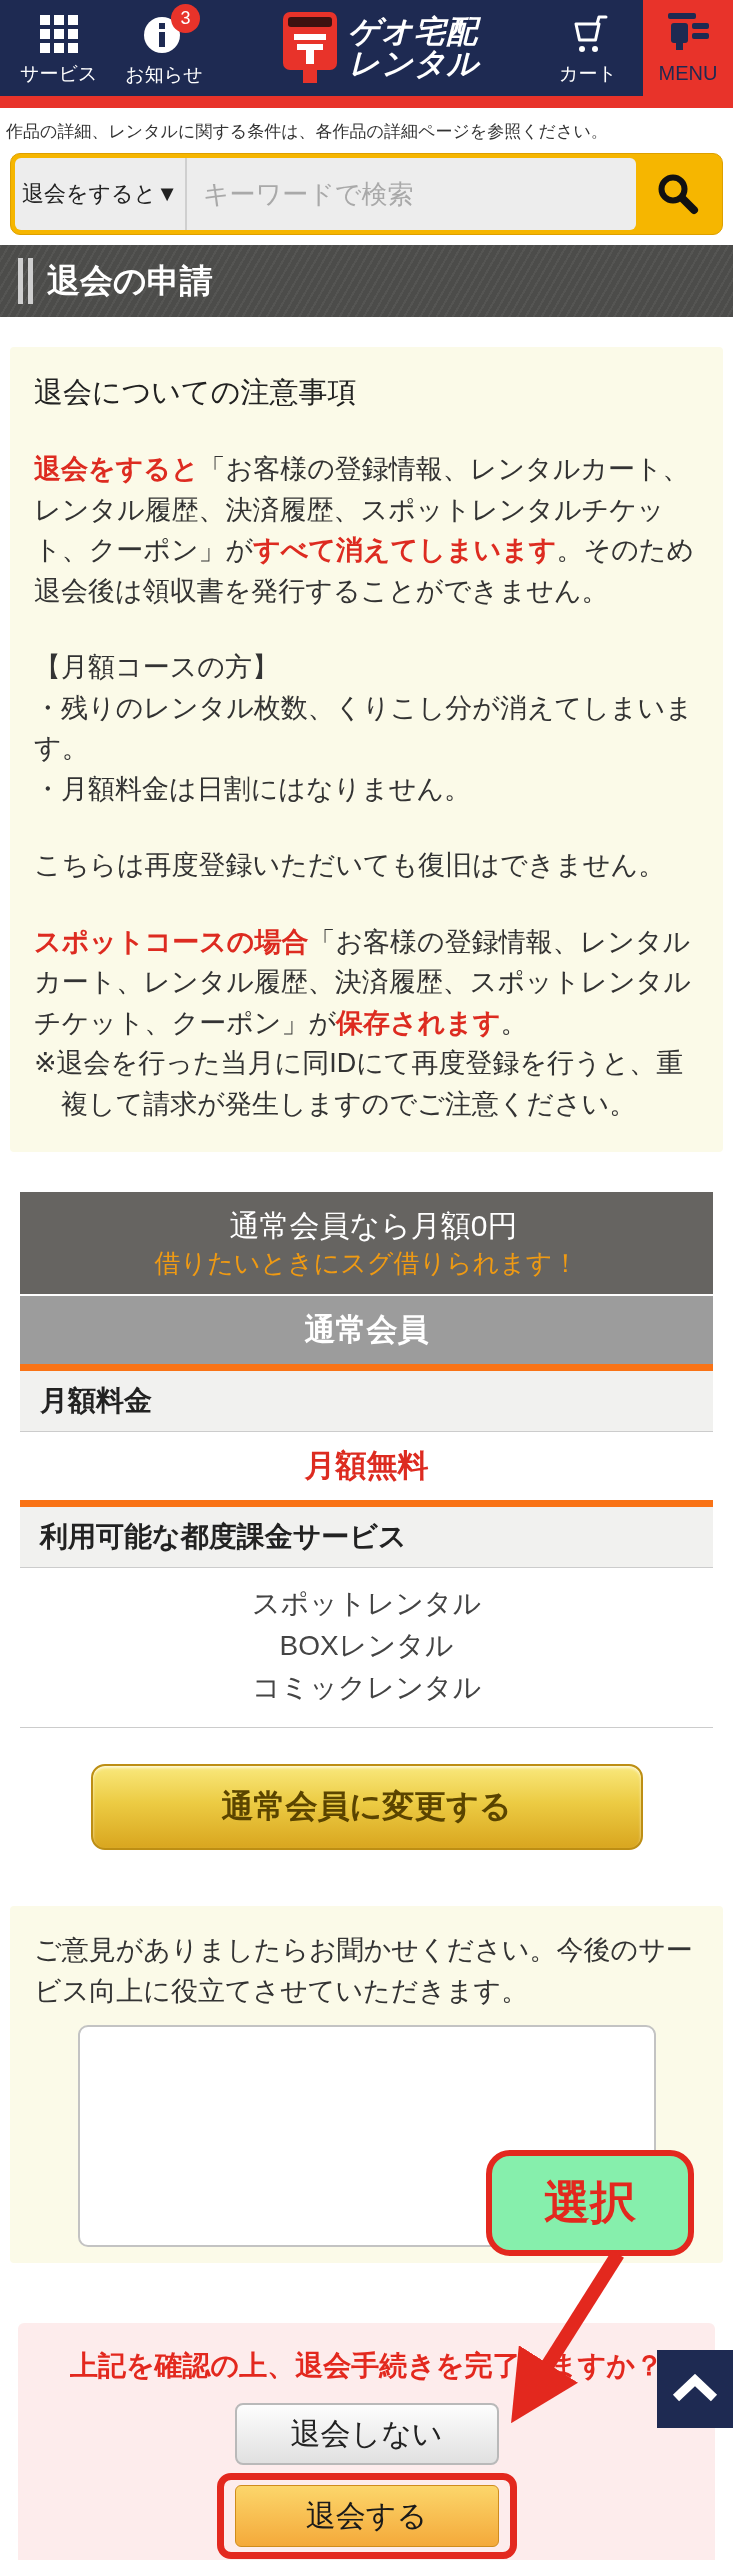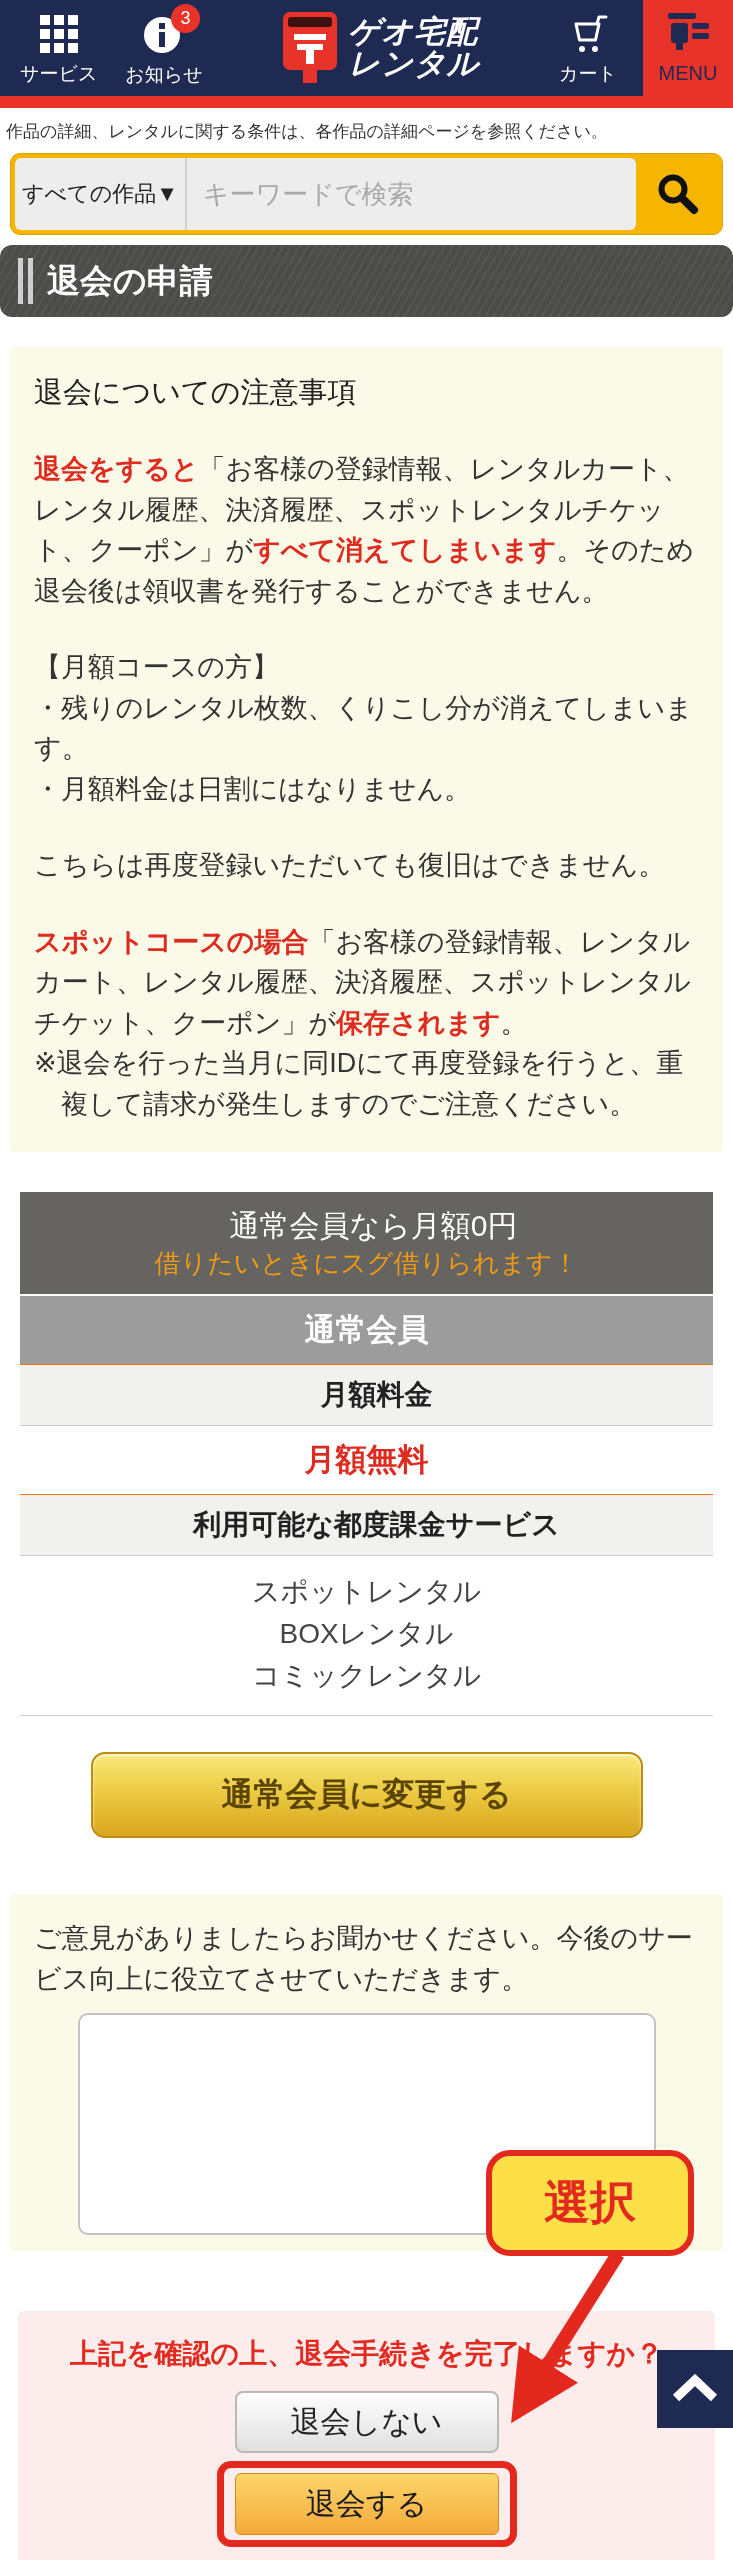--- a/index.html
+++ b/index.html
@@ -33,59 +33,59 @@
               justify-content:center;font-size:22px;color:#222;}
   .search-input{flex:1;background:#ededed;border:none;outline:none;border-left:2px solid #cfcfcf;
                 font-size:26px;color:#333;padding:0 16px;border-radius:0 6px 6px 0;
                 font-family:"Liberation Sans","DejaVu Sans",sans-serif;}
   .search-input::placeholder{color:#a9a9a9;}
   .search-btn{width:82px;background:transparent;border:none;display:flex;align-items:center;justify-content:center;cursor:pointer;}
 
   
   .page-title-bar{margin-top:10px;height:72px;background:#4c4c4a;
      background-image:repeating-linear-gradient(120deg,rgba(255,255,255,.05) 0 2px,rgba(0,0,0,0) 2px 7px);
-     display:flex;align-items:center;border-radius:12px;}
+     display:flex;align-items:center;}
   .title-accent{display:flex;gap:5px;margin:0 14px 0 18px;}
   .title-accent span{display:block;width:5px;height:46px;background:#cfcfcf;}
   .page-title{color:#fff;font-size:33px;font-weight:bold;}
 
   
   .cream{margin:30px 10px 0 10px;background:#fbfae8;border-radius:4px;padding:26px 24px 28px 24px;}
   .notice-h{font-size:29px;font-weight:normal;color:#222;margin:0 0 6px 0;}
   .notice-p{font-size:27px;line-height:1.5;margin:36px 0 0 0;white-space:pre-line;}
   .notice-p.hang{margin-top:0;padding-left:1em;text-indent:-1em;}
   .t-red{color:#dd2b20;font-weight:bold;}
 
   
   .plan{margin:40px 20px 0 20px;border-bottom:1px solid #ccc;}
   .plan-banner{background:#666461;text-align:center;padding:14px 0 14px 0;border-bottom:2px solid #fff;}
   .plan-banner-title{color:#fff;font-size:30px;line-height:1.35;padding-left:14px;}
   .plan-banner-sub{color:#ef9a13;font-size:26px;line-height:1.3;}
   .plan-colhdr{background:#9c9c9c;color:#fff;font-size:31px;font-weight:bold;text-align:center;padding:13px 0;}
   .plan-label{background:#f1f1ef;font-size:28px;font-weight:bold;color:#222;padding:11px 0 11px 20px;
-              border-top:1px solid #f97316;border-bottom:1px solid #ccc;text-align:center;}
+              border-top:7px solid #f97316;border-bottom:1px solid #ccc;}
   .plan-value{background:#fff;text-align:center;padding:13px 0;}
   .plan-value.fee{color:#dd2b20;font-size:31px;font-weight:bold;}
   .plan-value.services{color:#444;font-size:28px;line-height:1.5;white-space:pre-line;padding:15px 0 18px 0;}
 
   
   .change-btn{display:block;margin:36px auto 0 auto;width:552px;height:86px;border-radius:14px;
       background:linear-gradient(#f9e87c,#eccb43 45%,#d9a61f);border:2px solid #bd8e14;
       box-shadow:inset 0 2px 3px rgba(255,255,255,.7);color:#5a4400;font-size:32px;font-weight:bold;cursor:pointer;
       font-family:"Liberation Sans","DejaVu Sans",sans-serif;}
 
   
   .feedback{margin:56px 10px 0 10px;background:#fbfae8;border-radius:4px;padding:24px 24px 16px 24px;}
   .feedback-prompt{font-size:27px;line-height:1.5;color:#333;}
   .feedback-ta{display:block;margin:14px auto 0 auto;width:578px;height:222px;background:#fff;
       border:2px solid #c3c3c3;border-radius:10px;resize:none;outline:none;font-size:24px;padding:10px;
       box-sizing:border-box;font-family:"Liberation Sans","DejaVu Sans",sans-serif;}
 
   
-  .callout{position:absolute;left:486px;top:2150px;width:196px;height:94px;background:#fde047;
+  .callout{position:absolute;left:486px;top:2150px;width:196px;height:94px;background:#86efac;
       border:6px solid #e3281e;border-radius:24px;display:flex;align-items:center;justify-content:center;
       color:#e3281e;font-size:46px;font-weight:bold;z-index:6;}
   .arrow-svg{position:absolute;left:450px;top:2252px;z-index:6;pointer-events:none;}
 
   
   .confirm{margin:60px 18px 0 18px;background:#fdecec;border-radius:6px;padding:24px 0 30px 0;position:relative;}
   .confirm-q{color:#e3281e;font-size:28px;font-weight:bold;text-align:center;}
   .cancel-btn{display:block;margin:18px auto 0 auto;width:264px;height:62px;border-radius:8px;
       background:linear-gradient(#fdfdfd,#e0e0e0);border:2px solid #b9b9b9;font-size:30px;color:#222;cursor:pointer;
       font-family:"Liberation Sans","DejaVu Sans",sans-serif;}
@@ -178,21 +178,21 @@
         </span>
         <span class="menu-label">MENU</span>
       </div>
     </div>
   </div>
   <div class="red-strip"></div>
 
   <div class="info-bar">作品の詳細、レンタルに関する条件は、各作品の詳細ページを参照ください。</div>
 
   <div class="search-wrap">
-    <div class="search-cat">すべての作品▼</div>
+    <div class="search-cat">退会をすると▼</div>
     <input class="search-input" type="text" placeholder="キーワードで検索" style="">
     <button class="search-btn">
       <span>
         <svg width="44" height="44" viewBox="0 0 44 44">
           <circle cx="18" cy="18" r="11.5" fill="none" stroke="#111" stroke-width="6"></circle>
           <line x1="27" y1="27" x2="39" y2="39" stroke="#111" stroke-width="8" stroke-linecap="round"></line>
         </svg>
       </span>
     </button>
   </div>

